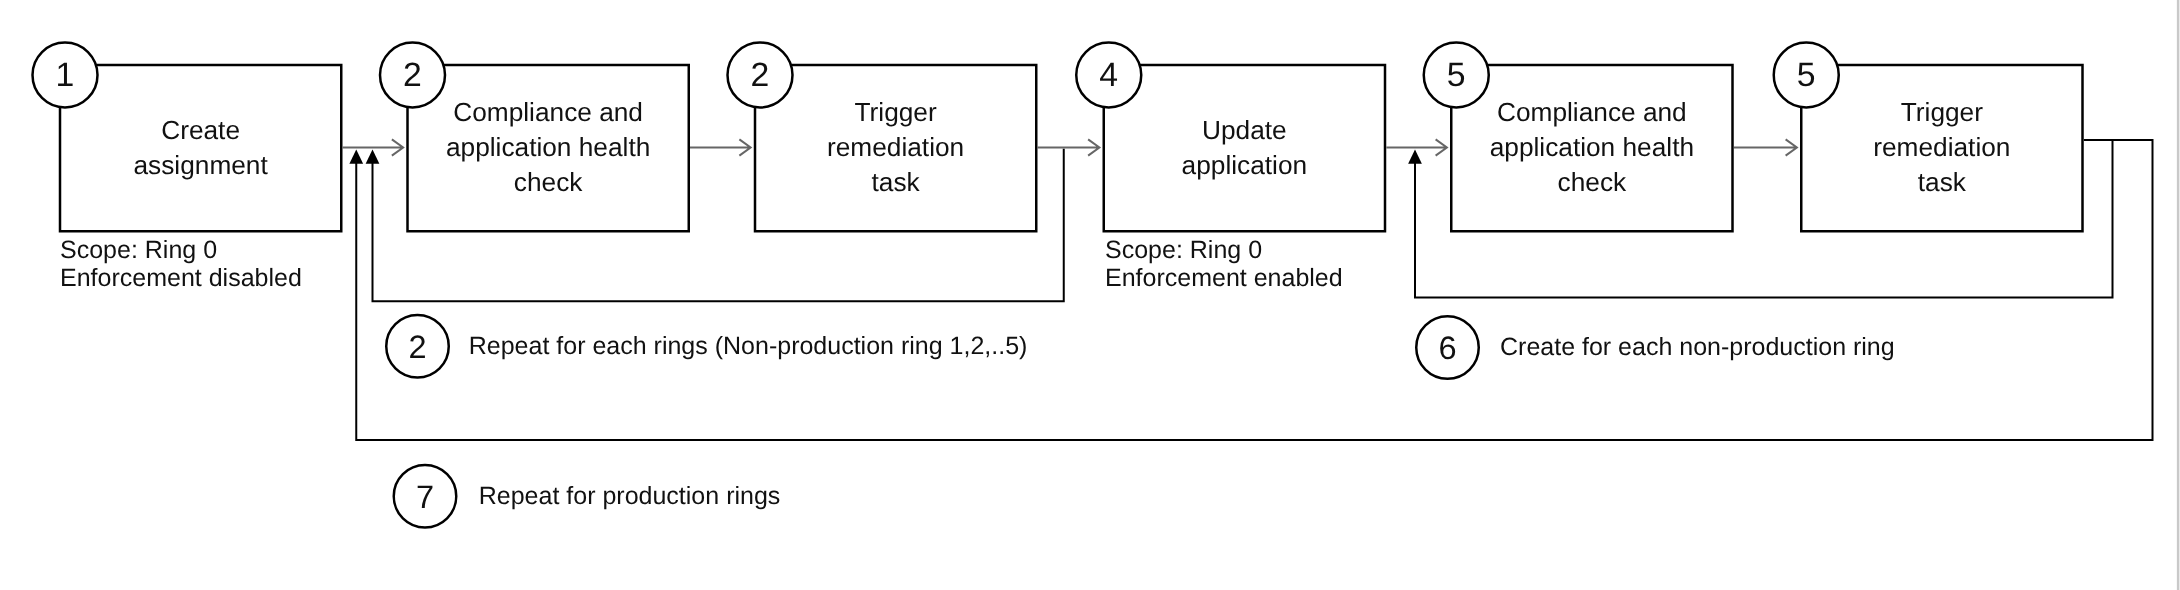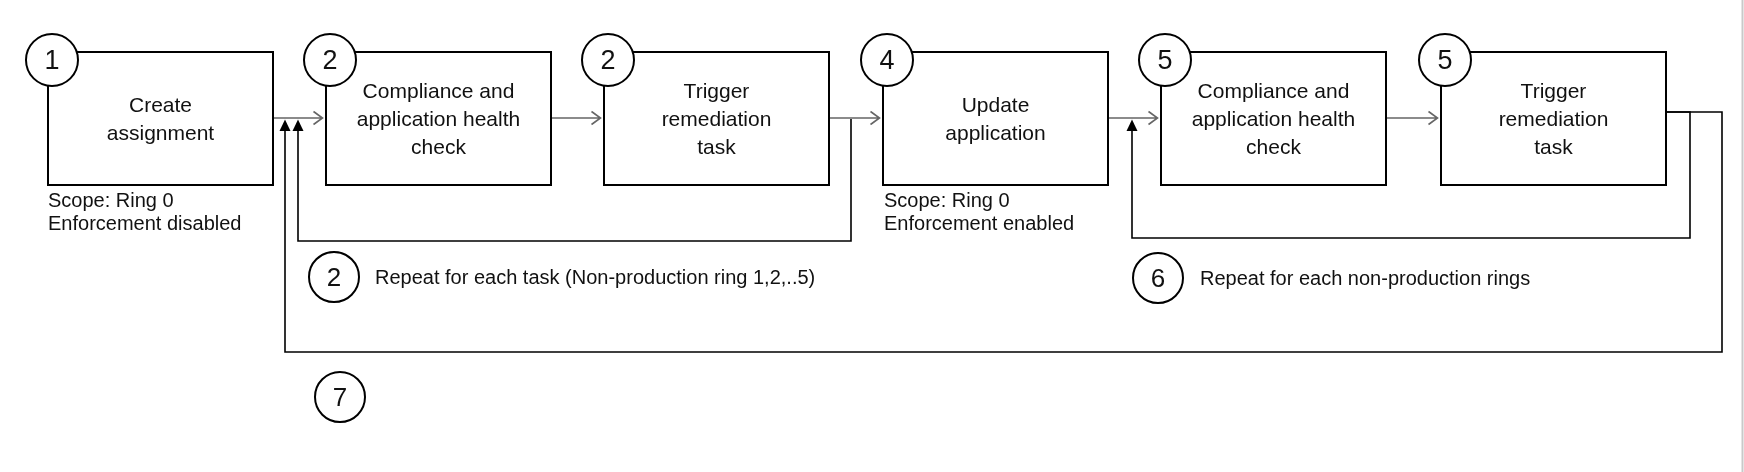--- a/index.html
+++ b/index.html
@@ -147,24 +147,25 @@
   </div>
 
   <div class="note" style="left:48px">Scope: Ring 0
 Enforcement disabled</div>
   <div class="note" style="left:884px">Scope: Ring 0
 Enforcement enabled</div>
 
   <div class="loop-circle" style="left:308px;top:251px">
     <span>2</span>
   </div>
-  <div class="loop-label" style="left:375px;top:264px">Repeat for each task (Non-production ring 1,2,..5)</div>
+  <div class="loop-label" style="left:375px;top:264px">Repeat for each rings (Non-production ring 1,2,..5)</div>
 
   <div class="loop-circle" style="left:1132px;top:252px">
     <span>6</span>
   </div>
-  <div class="loop-label" style="left:1200px;top:265px">Repeat for each non-production rings</div>
+  <div class="loop-label" style="left:1200px;top:265px">Create for each non-production ring</div>
 
   <div class="loop-circle" style="left:314px;top:371px">
     <span>7</span>
   </div>
+  <div class="loop-label" style="left:383px;top:384px">Repeat for production rings</div>
 
 </div>
 
 </body></html>

